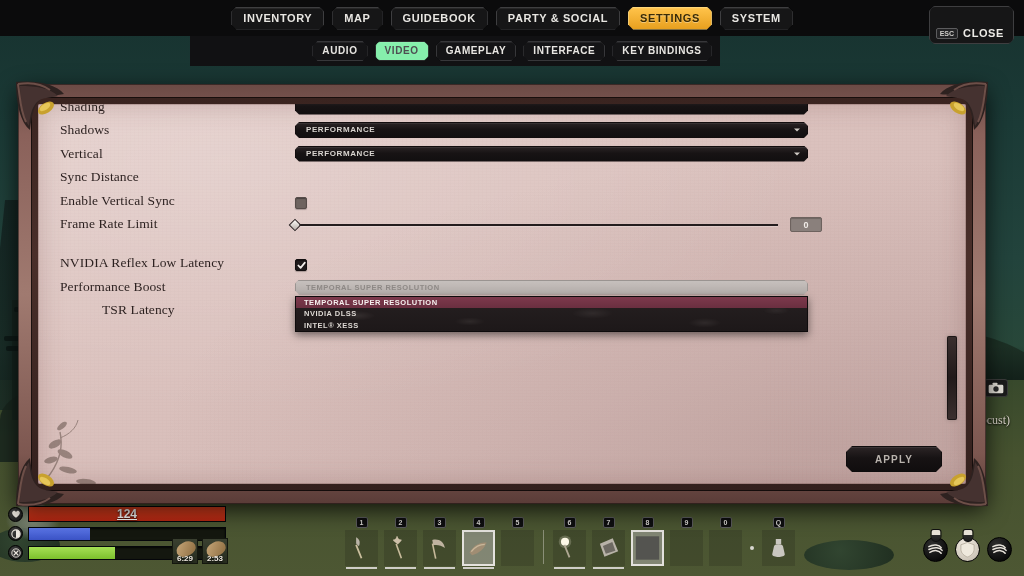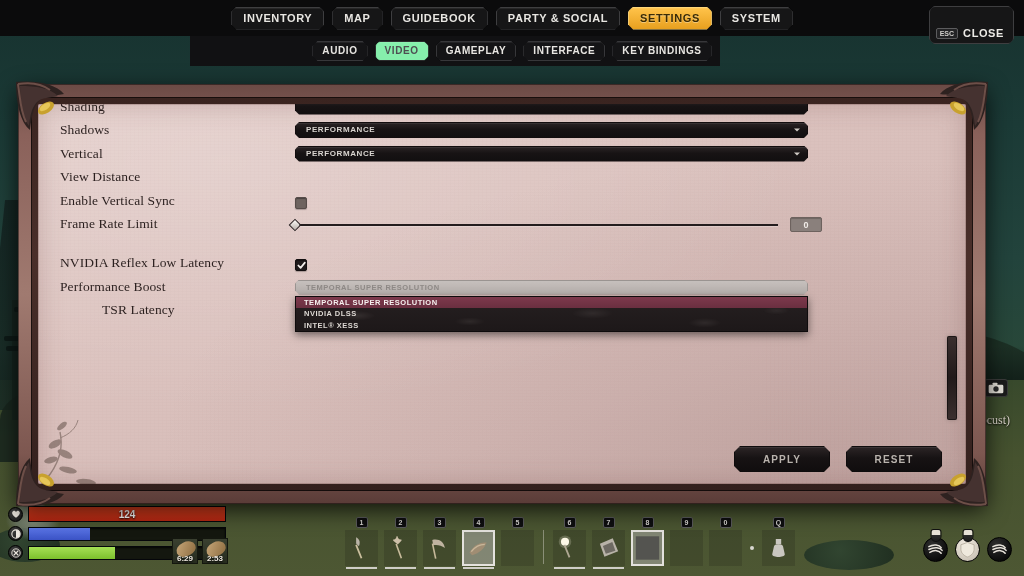--- a/index.html
+++ b/index.html
@@ -309,21 +309,21 @@
     position:relative; flex:1; height:14px; background:#14170f;
     border:1px solid #05060a; box-shadow:inset 0 1px 2px rgba(0,0,0,.8);
   }
   .vbar.tall { height:16px; }
   .vfill { position:absolute; left:0; top:0; bottom:0; }
   .vfill.hp { background:linear-gradient(180deg,#e0411f,#b62712); }
   .vfill.mp { background:linear-gradient(180deg,#5b76e8,#3a52c4); }
   .vfill.st { background:linear-gradient(180deg,#a6e055,#7cc02c); }
   .vtext {
     position:absolute; inset:0; display:flex; align-items:center; justify-content:center;
-    font-size:10px; font-weight:bold; color:#fff; text-shadow:0 1px 2px rgba(0,0,0,.9);
+    font-size:12px; font-weight:bold; color:#fff; text-shadow:0 1px 2px rgba(0,0,0,.9);text-decoration:underline;
   }
   .ammoslots { position:absolute; right:-2px; bottom:0px; display:flex; gap:4px; }
   .ammo {
     position:relative; width:26px; height:26px;
     background:linear-gradient(180deg,#3a4030,#262b1e);
     border:1px solid #14170f;
   }
   .ammo .bullet {
     position:absolute; left:3px; top:3px; width:20px; height:14px;
     background:linear-gradient(135deg,#c8a87a,#8b6a3e);
@@ -480,21 +480,21 @@
           <div class="rowlabel">Vertical</div>
           <div class="rowctrl">
             <div class="select">
               <span class="val">PERFORMANCE</span>
               <span class="arrow"></span>
             </div>
           </div>
         </div>
 
         <div class="row">
-          <div class="rowlabel">View Distance</div>
+          <div class="rowlabel">Sync Distance</div>
         </div>
 
         <div class="row">
           <div class="rowlabel">Enable Vertical Sync</div>
           <div class="rowctrl">
             <div class="cbox">
               
             </div>
           </div>
         </div>
@@ -541,21 +541,20 @@
           <div class="rowctrl"></div>
         </div>
 
       </div>
     </div>
 
     <div id="scrollbar"></div>
 
     <div id="actions">
       <div class="actbtn">APPLY</div>
-      <div class="actbtn">RESET</div>
     </div>
   </div>
 
   <div class="corner c-tl">
     <svg viewBox="0 0 64 64">
       <path d="M4 4 C 24 2, 44 6, 52 16 C 44 18, 36 16, 30 20 C 22 26, 20 36, 18 52 C 8 44, 4 24, 4 4 Z" fill="#2e2220"></path>
       <path d="M8 8 C 24 8, 38 10, 46 18 C 38 20, 30 19, 25 24 C 19 30, 18 40, 17 48 C 10 40, 8 22, 8 8 Z" fill="#453230"></path>
       <path d="M12 12 C 24 13, 34 15, 40 20 C 33 22, 27 22, 23 27 C 19 32, 18 39, 17 44 C 13 36, 12 22, 12 12 Z" fill="#product" opacity="0"></path>
       <ellipse cx="34" cy="30" rx="9" ry="5" fill="#c8a12e" transform="rotate(-33 34 30)"></ellipse>
       <ellipse cx="33" cy="29" rx="6" ry="3" fill="#e6c659" transform="rotate(-33 33 29)"></ellipse>

